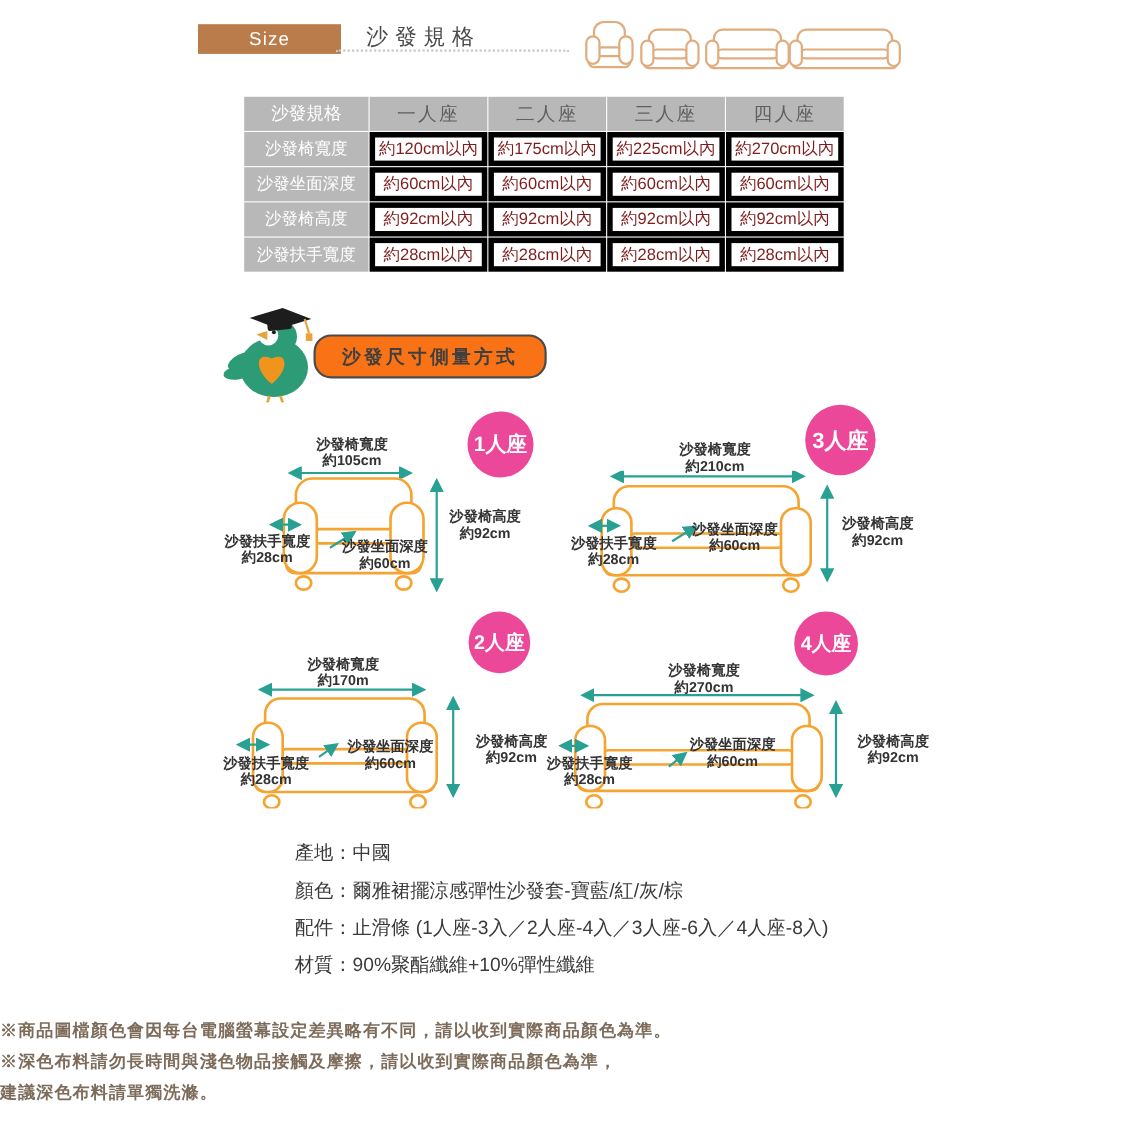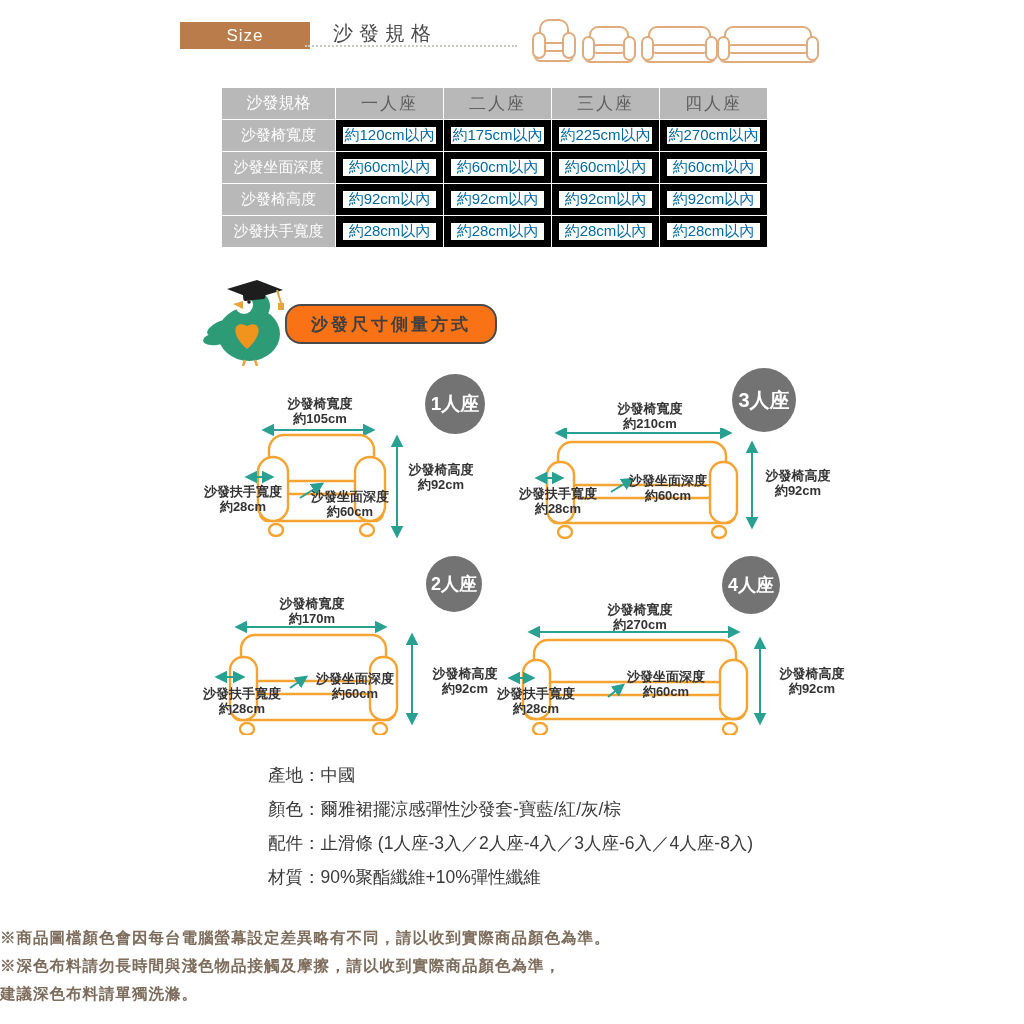--- a/index.html
+++ b/index.html
@@ -28,33 +28,33 @@
     grid-auto-rows:31px;
     gap:1px;
   }
   .spec-table .cell{
     display:flex;align-items:center;justify-content:center;
     font-size:15px;
   }
   .cell.head-corner{background:#B8B8B8;color:#fff;font-size:16px;}
   .cell.head-col{background:#B8B8B8;color:#5F5F5F;font-size:17px;letter-spacing:2px;}
   .cell.row-label{background:#B8B8B8;color:#fff;font-size:15px;}
-  .cell.value{background:#fff;border:7px solid #000000;color:#0369a1;}
+  .cell.value{background:#fff;border:5px solid #000000;color:#7f1d1d;}
 
   
   .measure-banner{
     left:285px;top:304px;width:208px;height:36px;
     border:2px solid #4A4A4A;border-radius:16px;background:#f97316;
     display:flex;align-items:center;justify-content:center;
     font-size:17px;color:#3F3F3F;letter-spacing:3px;font-weight:600;
   }
 
   
   .badge{
-    border-radius:50%;background:#737373;color:#fff;
+    border-radius:50%;background:#ec4899;color:#fff;
     display:flex;align-items:center;justify-content:center;
     font-weight:bold;
   }
   .dlabel{
     text-align:center;font-size:13px;font-weight:bold;color:#333;
     line-height:15px;white-space:nowrap;
   }
 
   
   .product-info{left:268px;top:766px;width:540px;}

